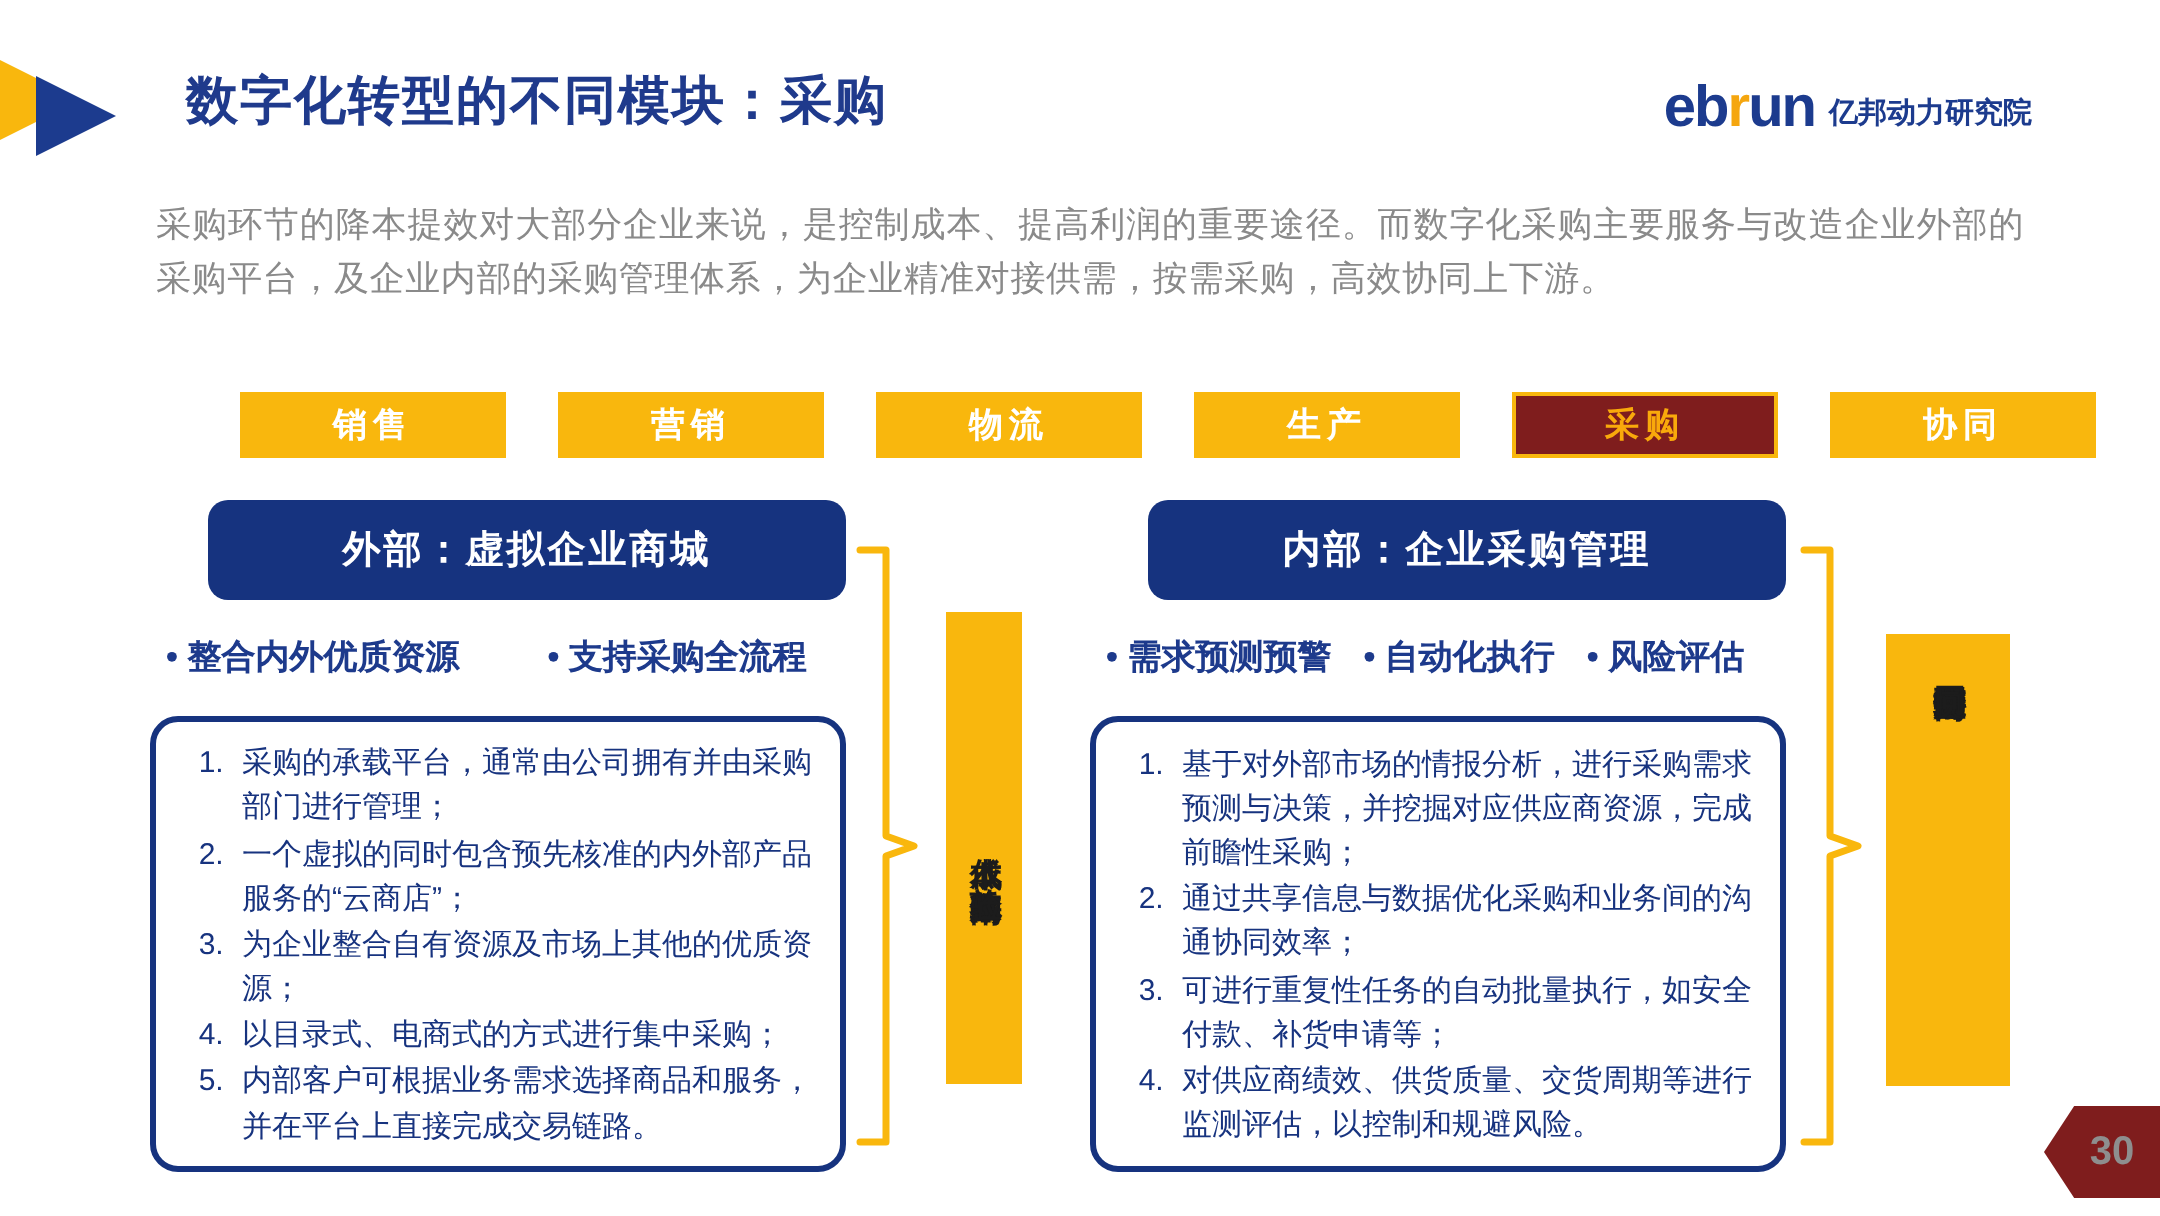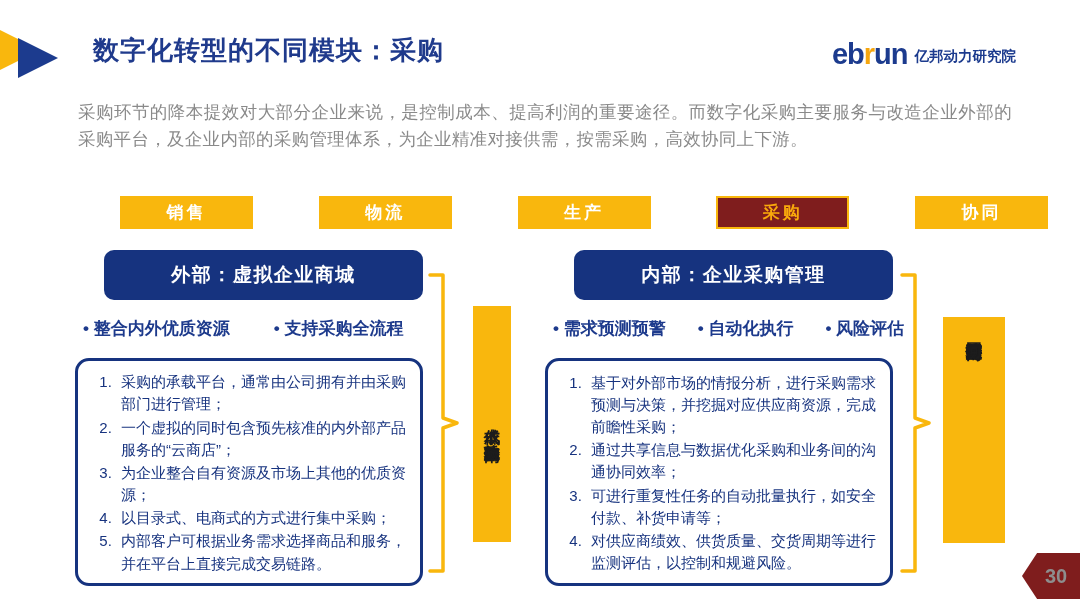--- a/index.html
+++ b/index.html
@@ -113,21 +113,21 @@
   .panel-bullets {
     margin-top: 17px;
     padding-left: 8px;
     display: flex;
     color: #1D3A8C;
     font-size: 17px;
     font-weight: 700;
     white-space: nowrap;
   }
   .panel-left  .panel-bullets { gap: 44px; }
-  .panel-right .panel-bullets { gap: 32px; }
+  .panel-right .panel-bullets { gap: 16px; }
   .panel-bullets .bullet::before { content: "\2022\00a0"; }
 
   .panel-box {
     position: absolute;
     top: 108px; left: 0;
     width: 348px; height: 228px;
     border: 3px solid #16337F;
     border-radius: 14px;
     padding: 11px 14px 8px 6px;
     display: flex;
@@ -198,20 +198,21 @@
 
   <div class="logo">
     <div class="brand"><span>eb</span><span class="r-accent">r</span><span>un</span></div>
     <div class="org">亿邦动力研究院</div>
   </div>
 
   <div class="intro">采购环节的降本提效对大部分企业来说，是控制成本、提高利润的重要途径。而数字化采购主要服务与改造企业外部的采购平台，及企业内部的采购管理体系，为企业精准对接供需，按需采购，高效协同上下游。</div>
 
   <div class="tabs">
     <div class="tab">销售</div>
+    <div class="tab">营销</div>
     <div class="tab">物流</div>
     <div class="tab">生产</div>
     <div class="tab active">采购</div>
     <div class="tab">协同</div>
   </div>
 
   <div class="panel panel-left">
     <div class="panel-header">外部：虚拟企业商城</div>
     <div class="panel-bullets">
       <span class="bullet">整合内外优质资源</span>

